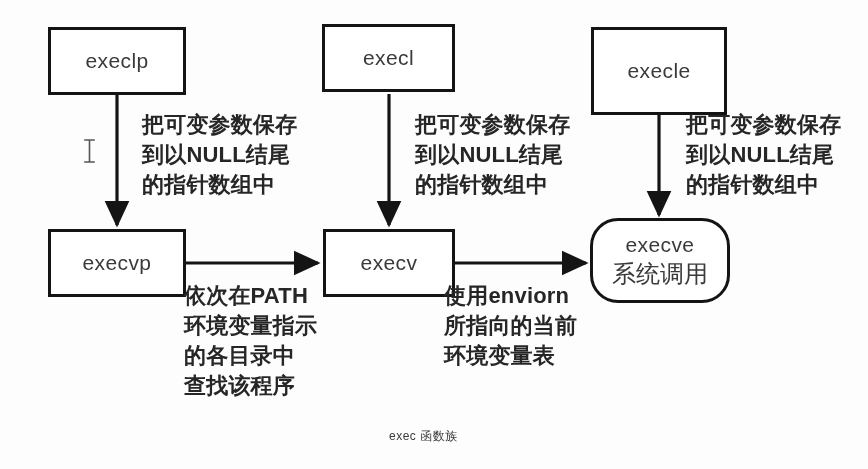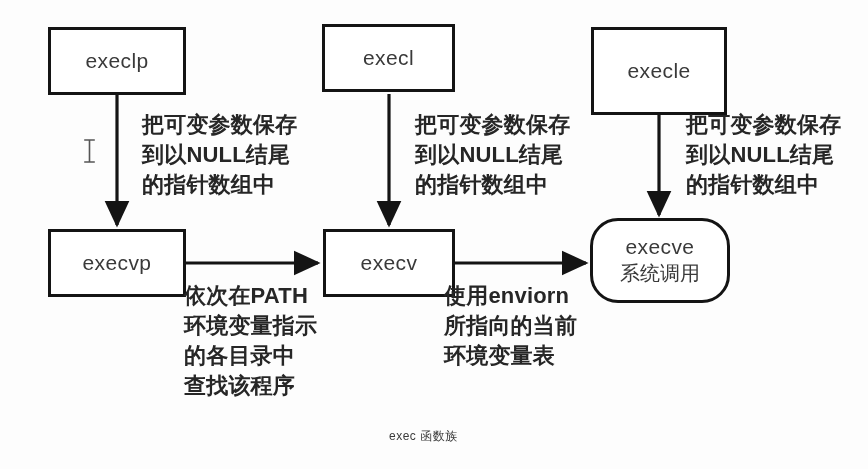--- a/index.html
+++ b/index.html
@@ -38,21 +38,21 @@
     justify-content: center;
     color: #2e2e2e;
     line-height: 1.18;
   }
   .node .lbl-en {
     font-size: 21px;
     letter-spacing: 0.4px;
     color: #3a3a3a;
   }
   .node .lbl-cn {
-    font-size: 20px;
+    font-size: 24px;
     color: #3a3a3a;
     margin-top: 2px;
   }
   .ann {
     position: absolute;
     font-size: 22px;
     line-height: 1.36;
     color: #262626;
     white-space: pre;
     font-weight: 600;

